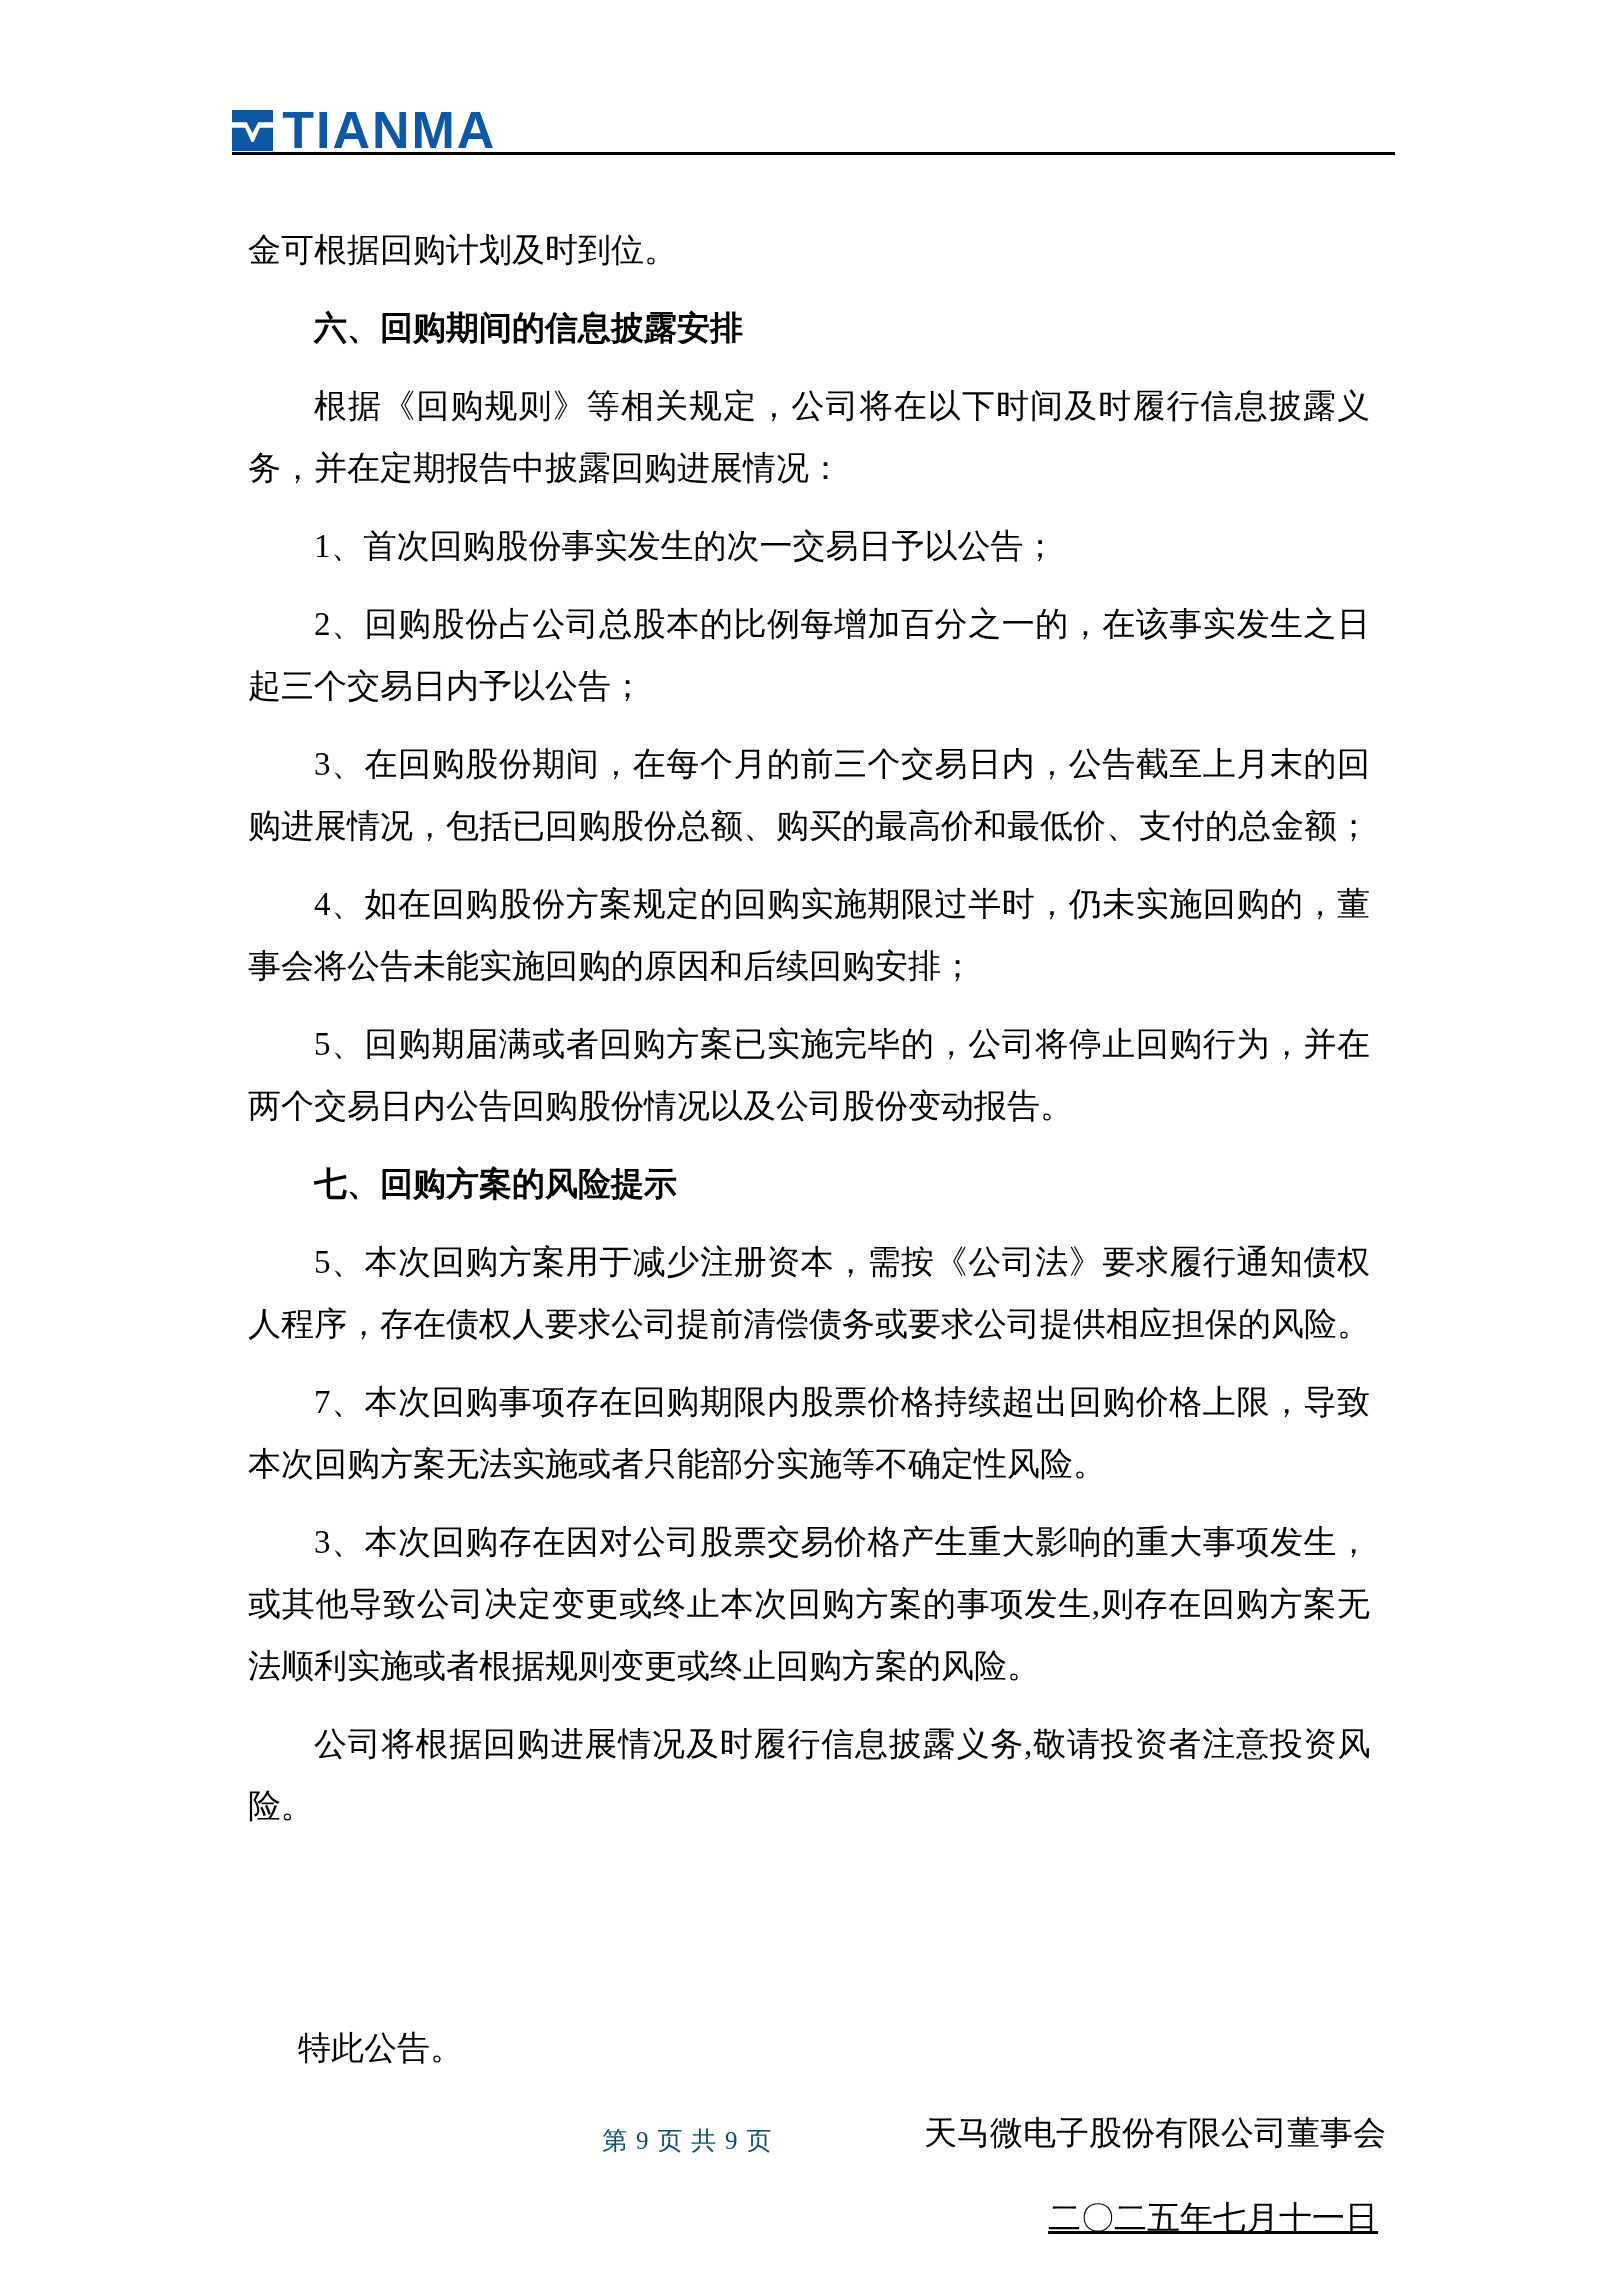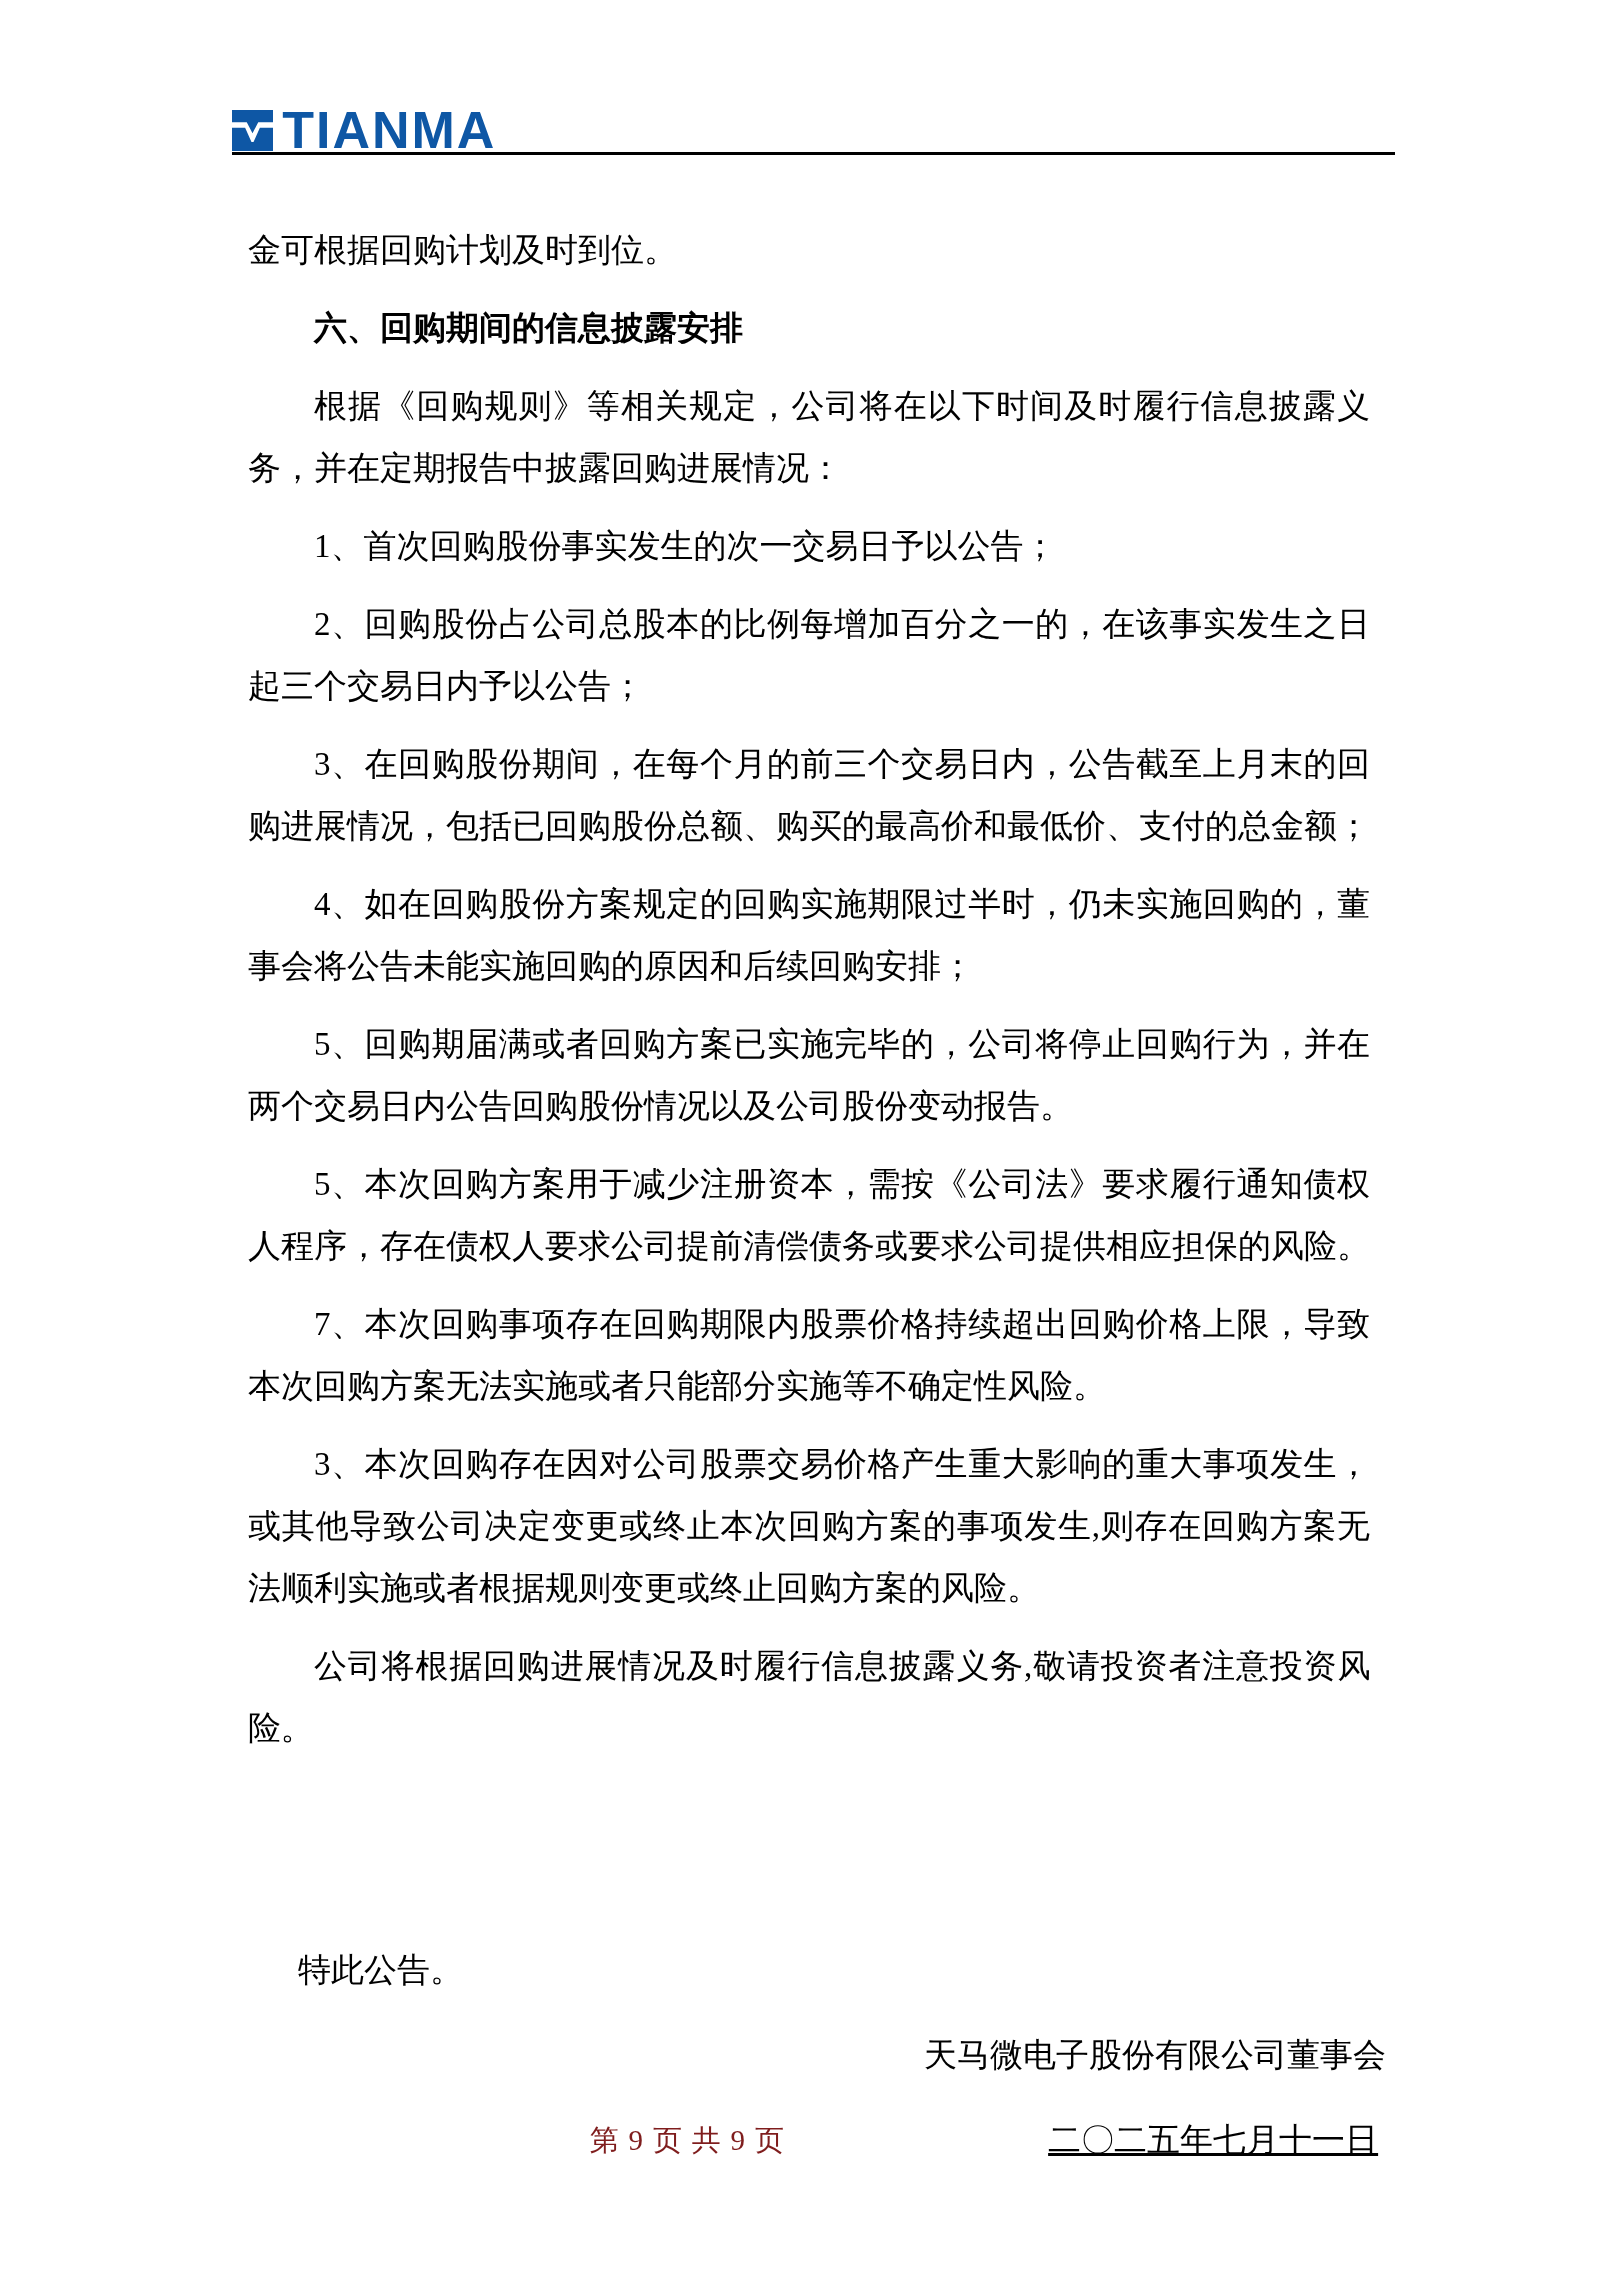--- a/index.html
+++ b/index.html
@@ -47,23 +47,23 @@
     margin-top:169px;
     line-height:85px;
   }
   .closing-notice{margin:0;text-indent:2em;text-align:left;}
   .signature-company{margin:0;text-align:right;}
   .signature-date{margin:0;text-align:right;padding-right:7.9px;text-decoration:underline;}
   
   .page-footer{
     position:absolute;left:0;top:2121px;width:1375px;
     text-align:center;
-    font-size:29px;line-height:39px;
+    font-size:25px;line-height:39px;
     letter-spacing:1.3px;
-    color:#7f1d1d;
+    color:#0c4a6e;
   }
 </style>
 </head>
 <body>
 
 <div class="page">
 
   <div class="brand">
     <svg class="logo-square" viewBox="0 0 100 100" aria-hidden="true">
       <rect x="0" y="0" width="100" height="100" class="logo-bg" fill="#0e57a5"></rect>
@@ -76,20 +76,21 @@
   <div class="content">
     <div id="doc-paragraphs">
         <p class="para body noindent">金可根据回购计划及时到位。</p>
         <p class="para heading">六、回购期间的信息披露安排</p>
         <p class="para body">根据《回购规则》等相关规定，公司将在以下时间及时履行信息披露义务，并在定期报告中披露回购进展情况：</p>
         <p class="para body">1、首次回购股份事实发生的次一交易日予以公告；</p>
         <p class="para body">2、回购股份占公司总股本的比例每增加百分之一的，在该事实发生之日起三个交易日内予以公告；</p>
         <p class="para body">3、在回购股份期间，在每个月的前三个交易日内，公告截至上月末的回购进展情况，包括已回购股份总额、购买的最高价和最低价、支付的总金额；</p>
         <p class="para body">4、如在回购股份方案规定的回购实施期限过半时，仍未实施回购的，董事会将公告未能实施回购的原因和后续回购安排；</p>
         <p class="para body">5、回购期届满或者回购方案已实施完毕的，公司将停止回购行为，并在两个交易日内公告回购股份情况以及公司股份变动报告。</p>
+        <p class="para heading">七、回购方案的风险提示</p>
         <p class="para body">5、本次回购方案用于减少注册资本，需按《公司法》要求履行通知债权人程序，存在债权人要求公司提前清偿债务或要求公司提供相应担保的风险。</p>
         <p class="para body">7、本次回购事项存在回购期限内股票价格持续超出回购价格上限，导致本次回购方案无法实施或者只能部分实施等不确定性风险。</p>
         <p class="para body">3、本次回购存在因对公司股票交易价格产生重大影响的重大事项发生，或其他导致公司决定变更或终止本次回购方案的事项发生,则存在回购方案无法顺利实施或者根据规则变更或终止回购方案的风险。</p>
         <p class="para body tight">公司将根据回购进展情况及时履行信息披露义务,敬请投资者注意投资风险。</p>
       </div>
 
     <div class="closing">
       <p class="closing-notice">特此公告。</p>
       <p class="signature-company">天马微电子股份有限公司董事会</p>
       <p class="signature-date">二〇二五年七月十一日</p>

